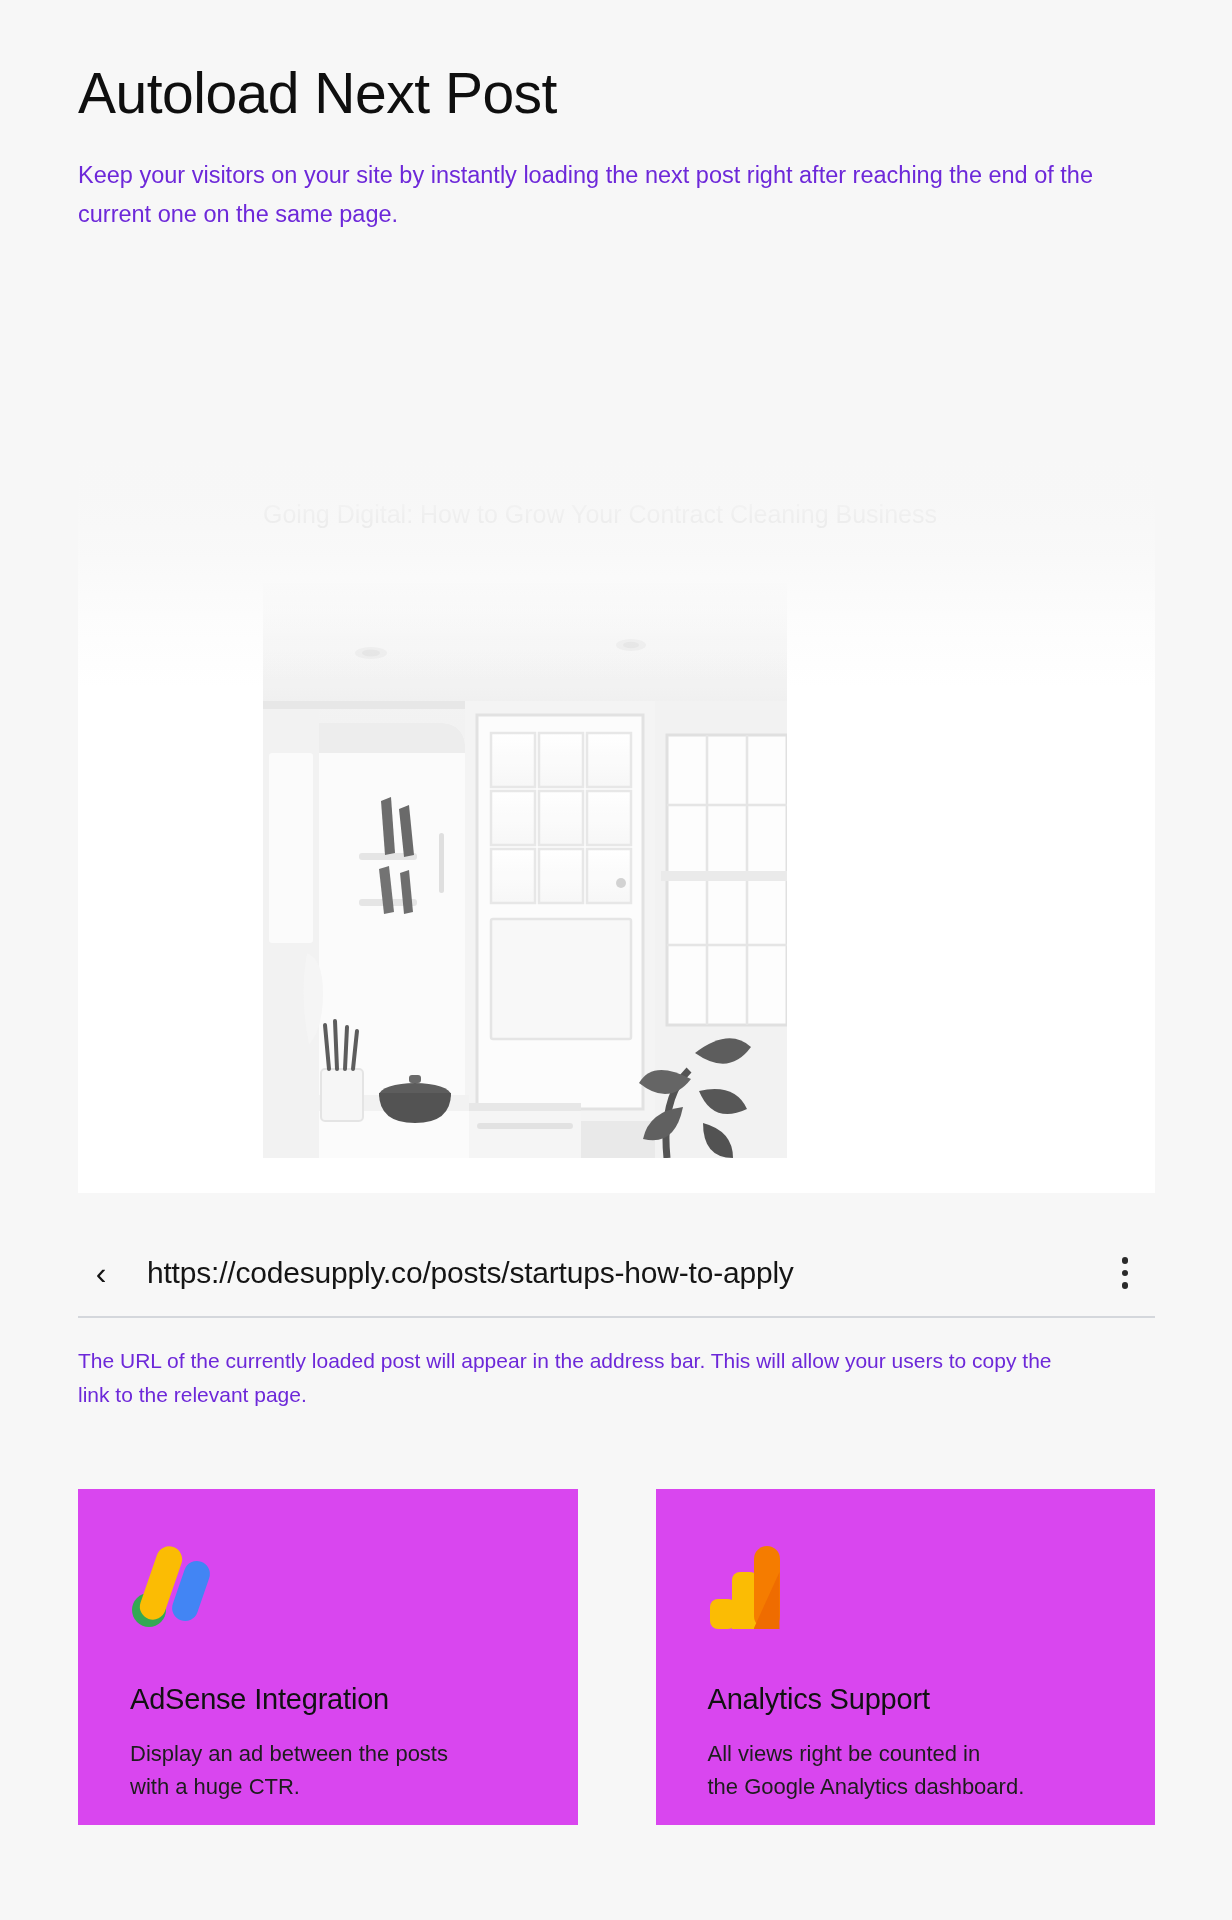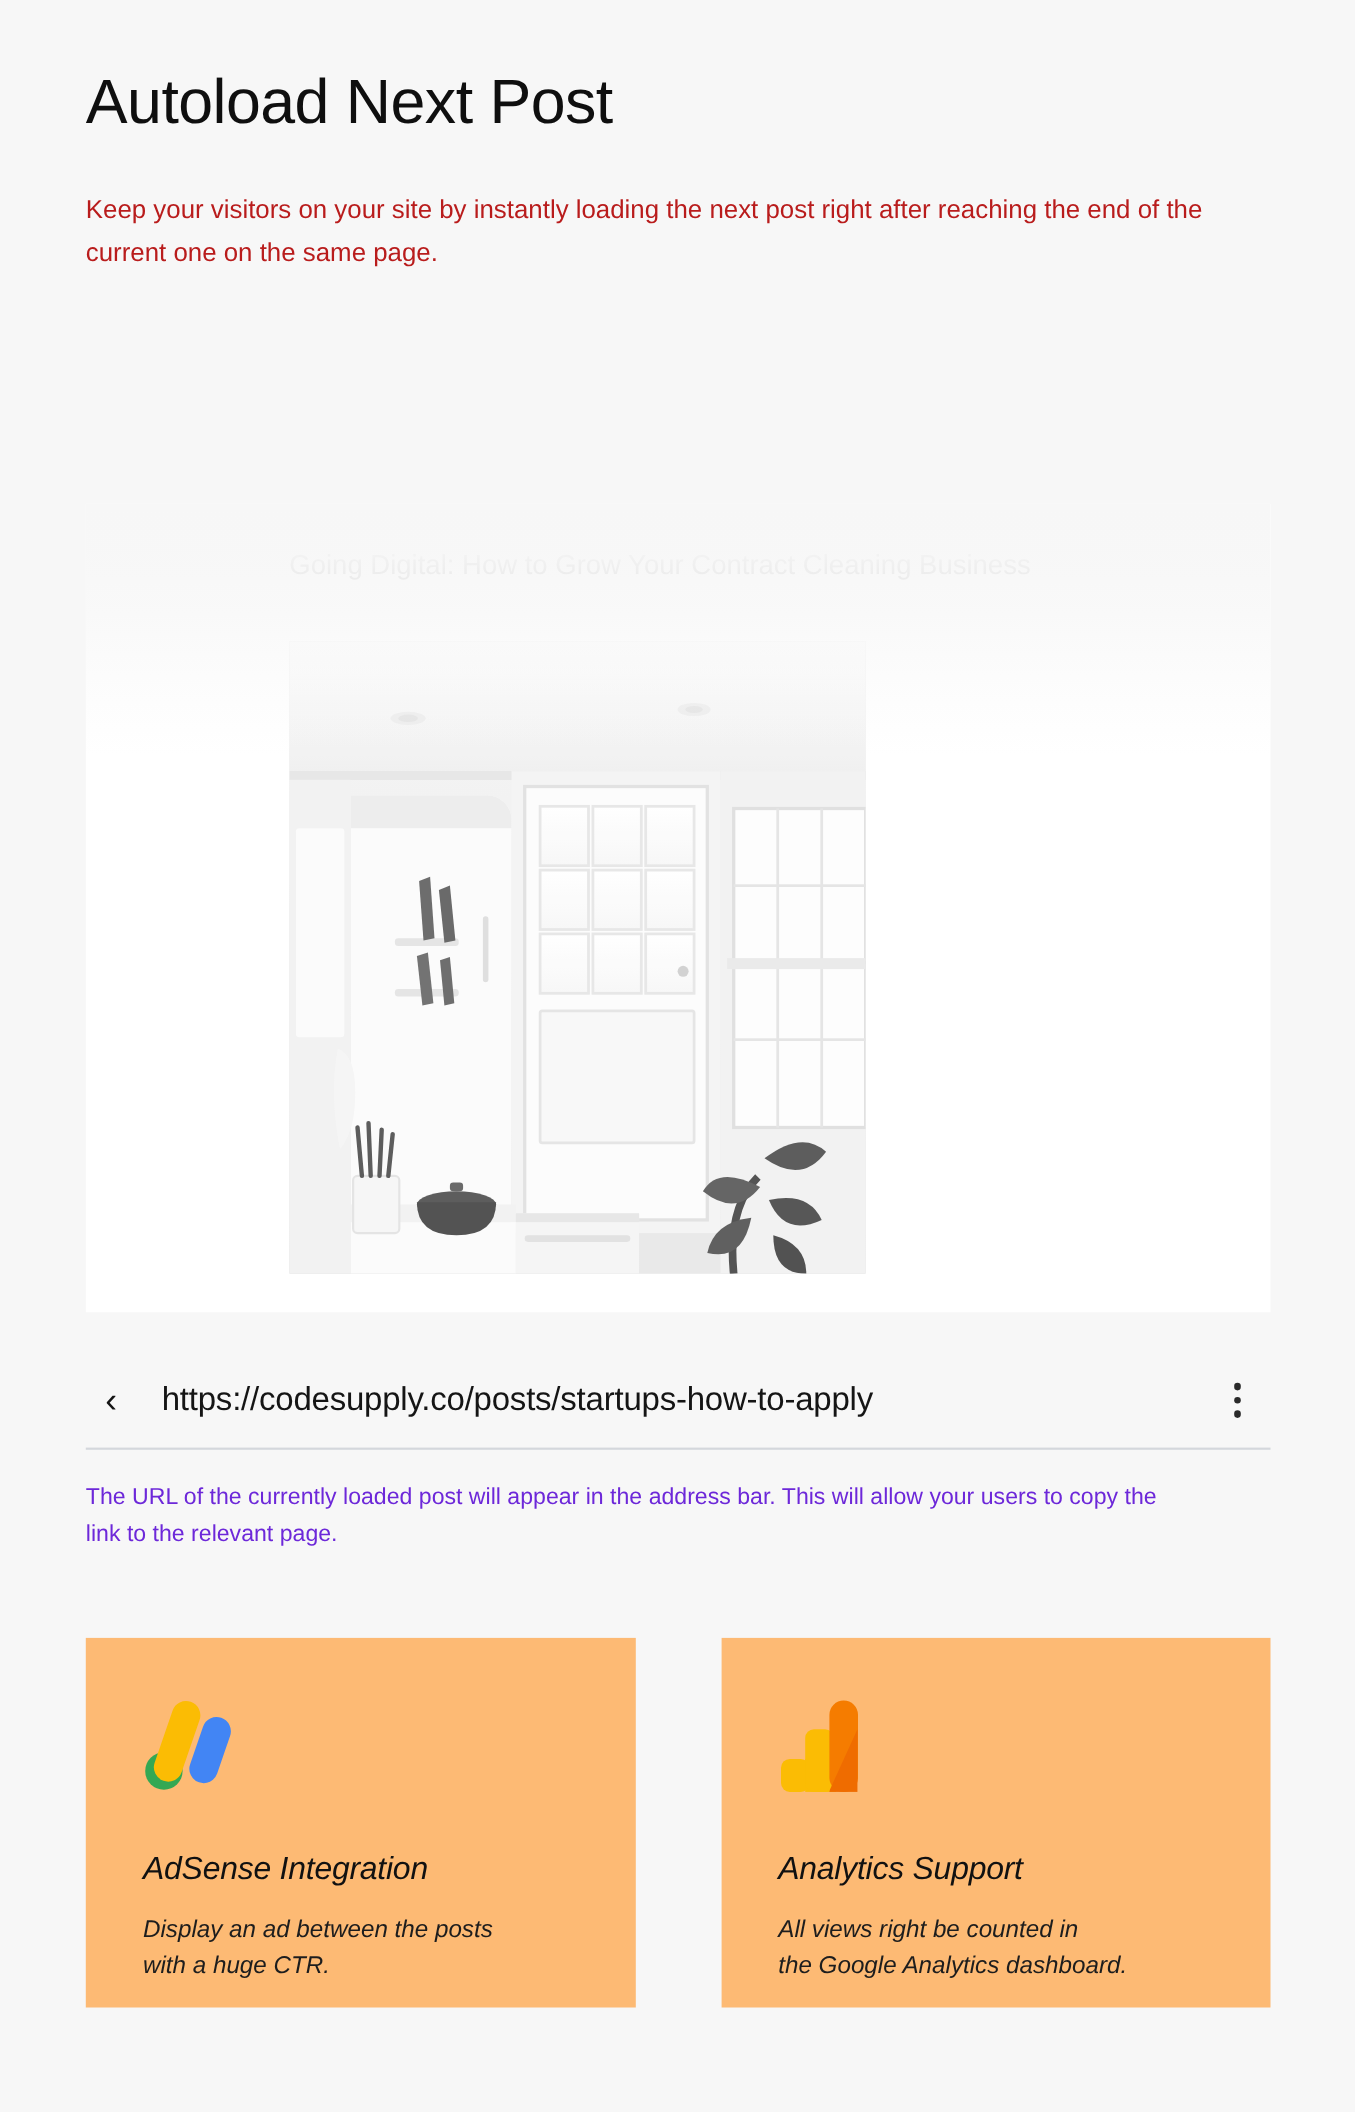--- a/index.html
+++ b/index.html
@@ -16,25 +16,25 @@
   
   .header { position:absolute; left:78px; top:62px; width:1080px; }
   .page-title {
     font-size:57px;
     font-weight:300;
     letter-spacing:-0.5px;
     color:#0f0f0f;
     line-height:1.12;
   }
   .page-subtitle {
-    margin-top:45px;
+    margin-top:30px;
     font-size:23.5px;
     font-weight:400;
     line-height:1.68;
-    color:#b91c1c;
+    color:#6d28d9;
     width:1090px;
   }
 
   
   .preview-wrap {
     position:absolute;
     left:78px; top:458px;
     width:1077px; height:735px;
     background:#ffffff;
     overflow:hidden;
@@ -118,23 +118,22 @@
   .cards {
     position:absolute;
     left:78px; top:1489px;
     width:1077px;
     display:flex;
     gap:78px;
   }
   .card {
     width:500px;
     height:336px;
-    background:#fdba74;
+    background:#d946ef;
     padding:54px 52px 0 52px;
-    font-style:italic;
   }
   .card-icon { height:86px; margin-bottom:54px; position:relative; }
   .card-title {
     font-size:29px;
     font-weight:400;
     color:#111111;
     letter-spacing:-0.2px;
     margin-bottom:22px;
   }
   .card-desc {

